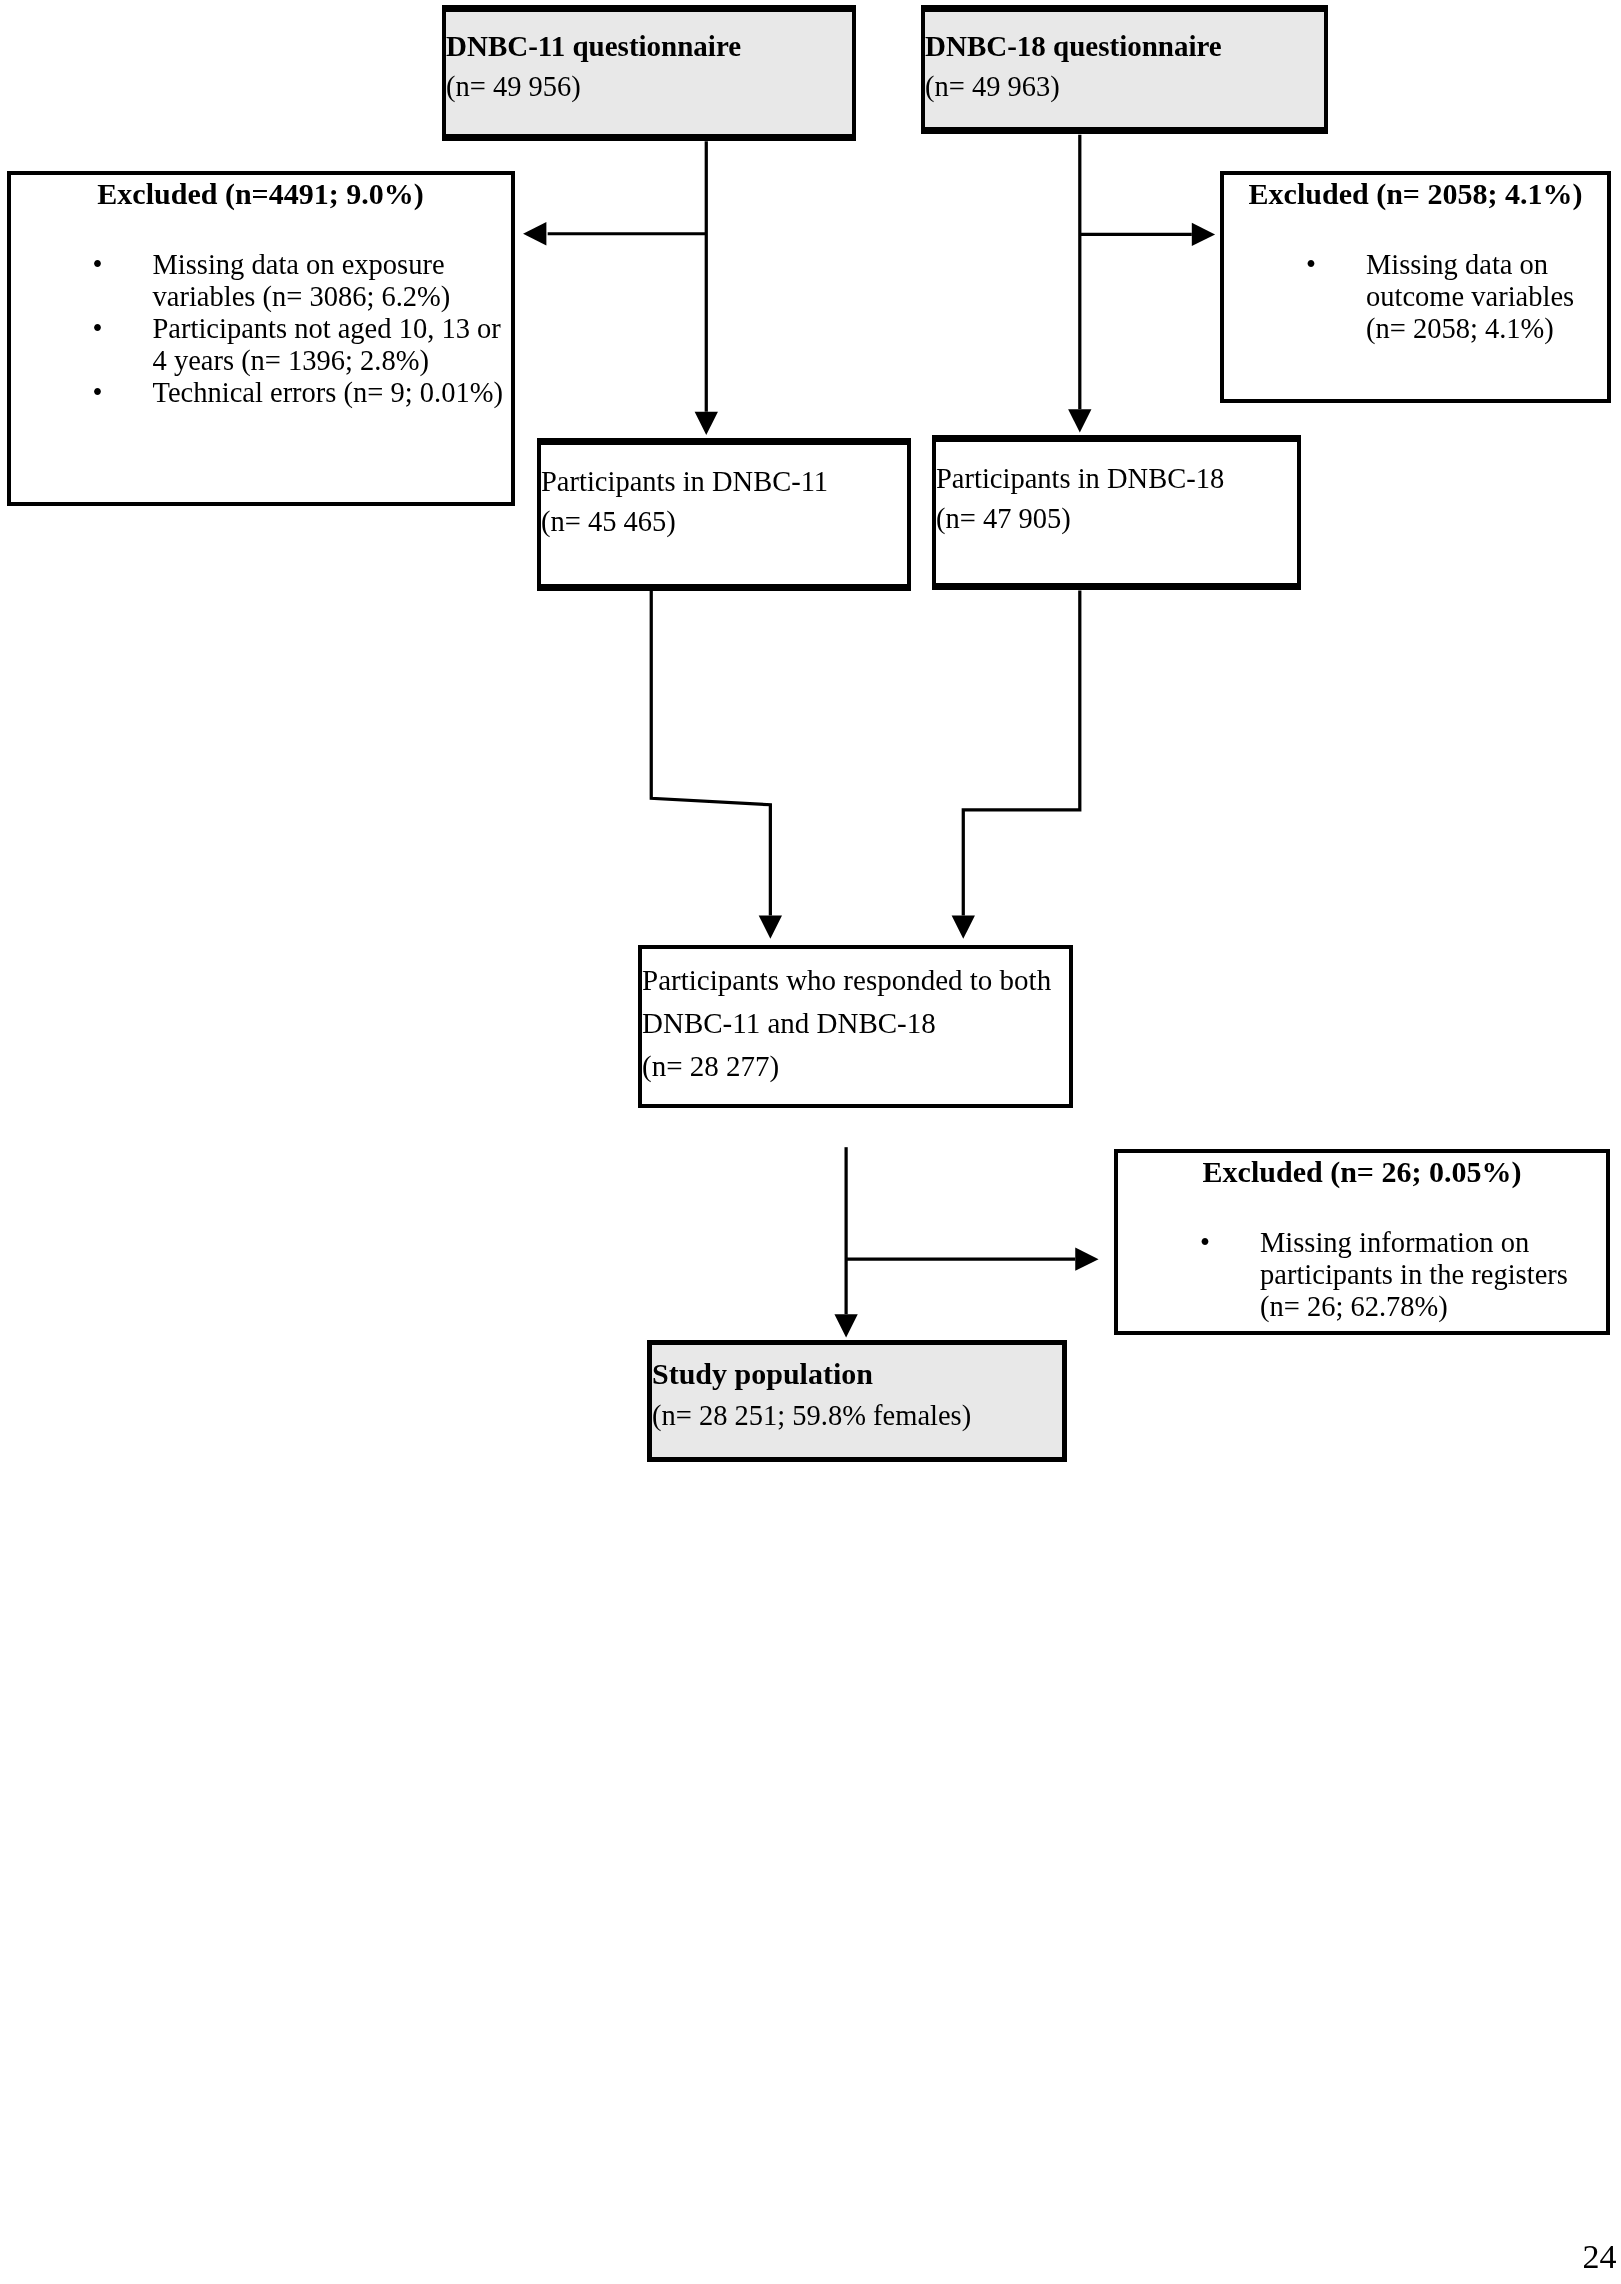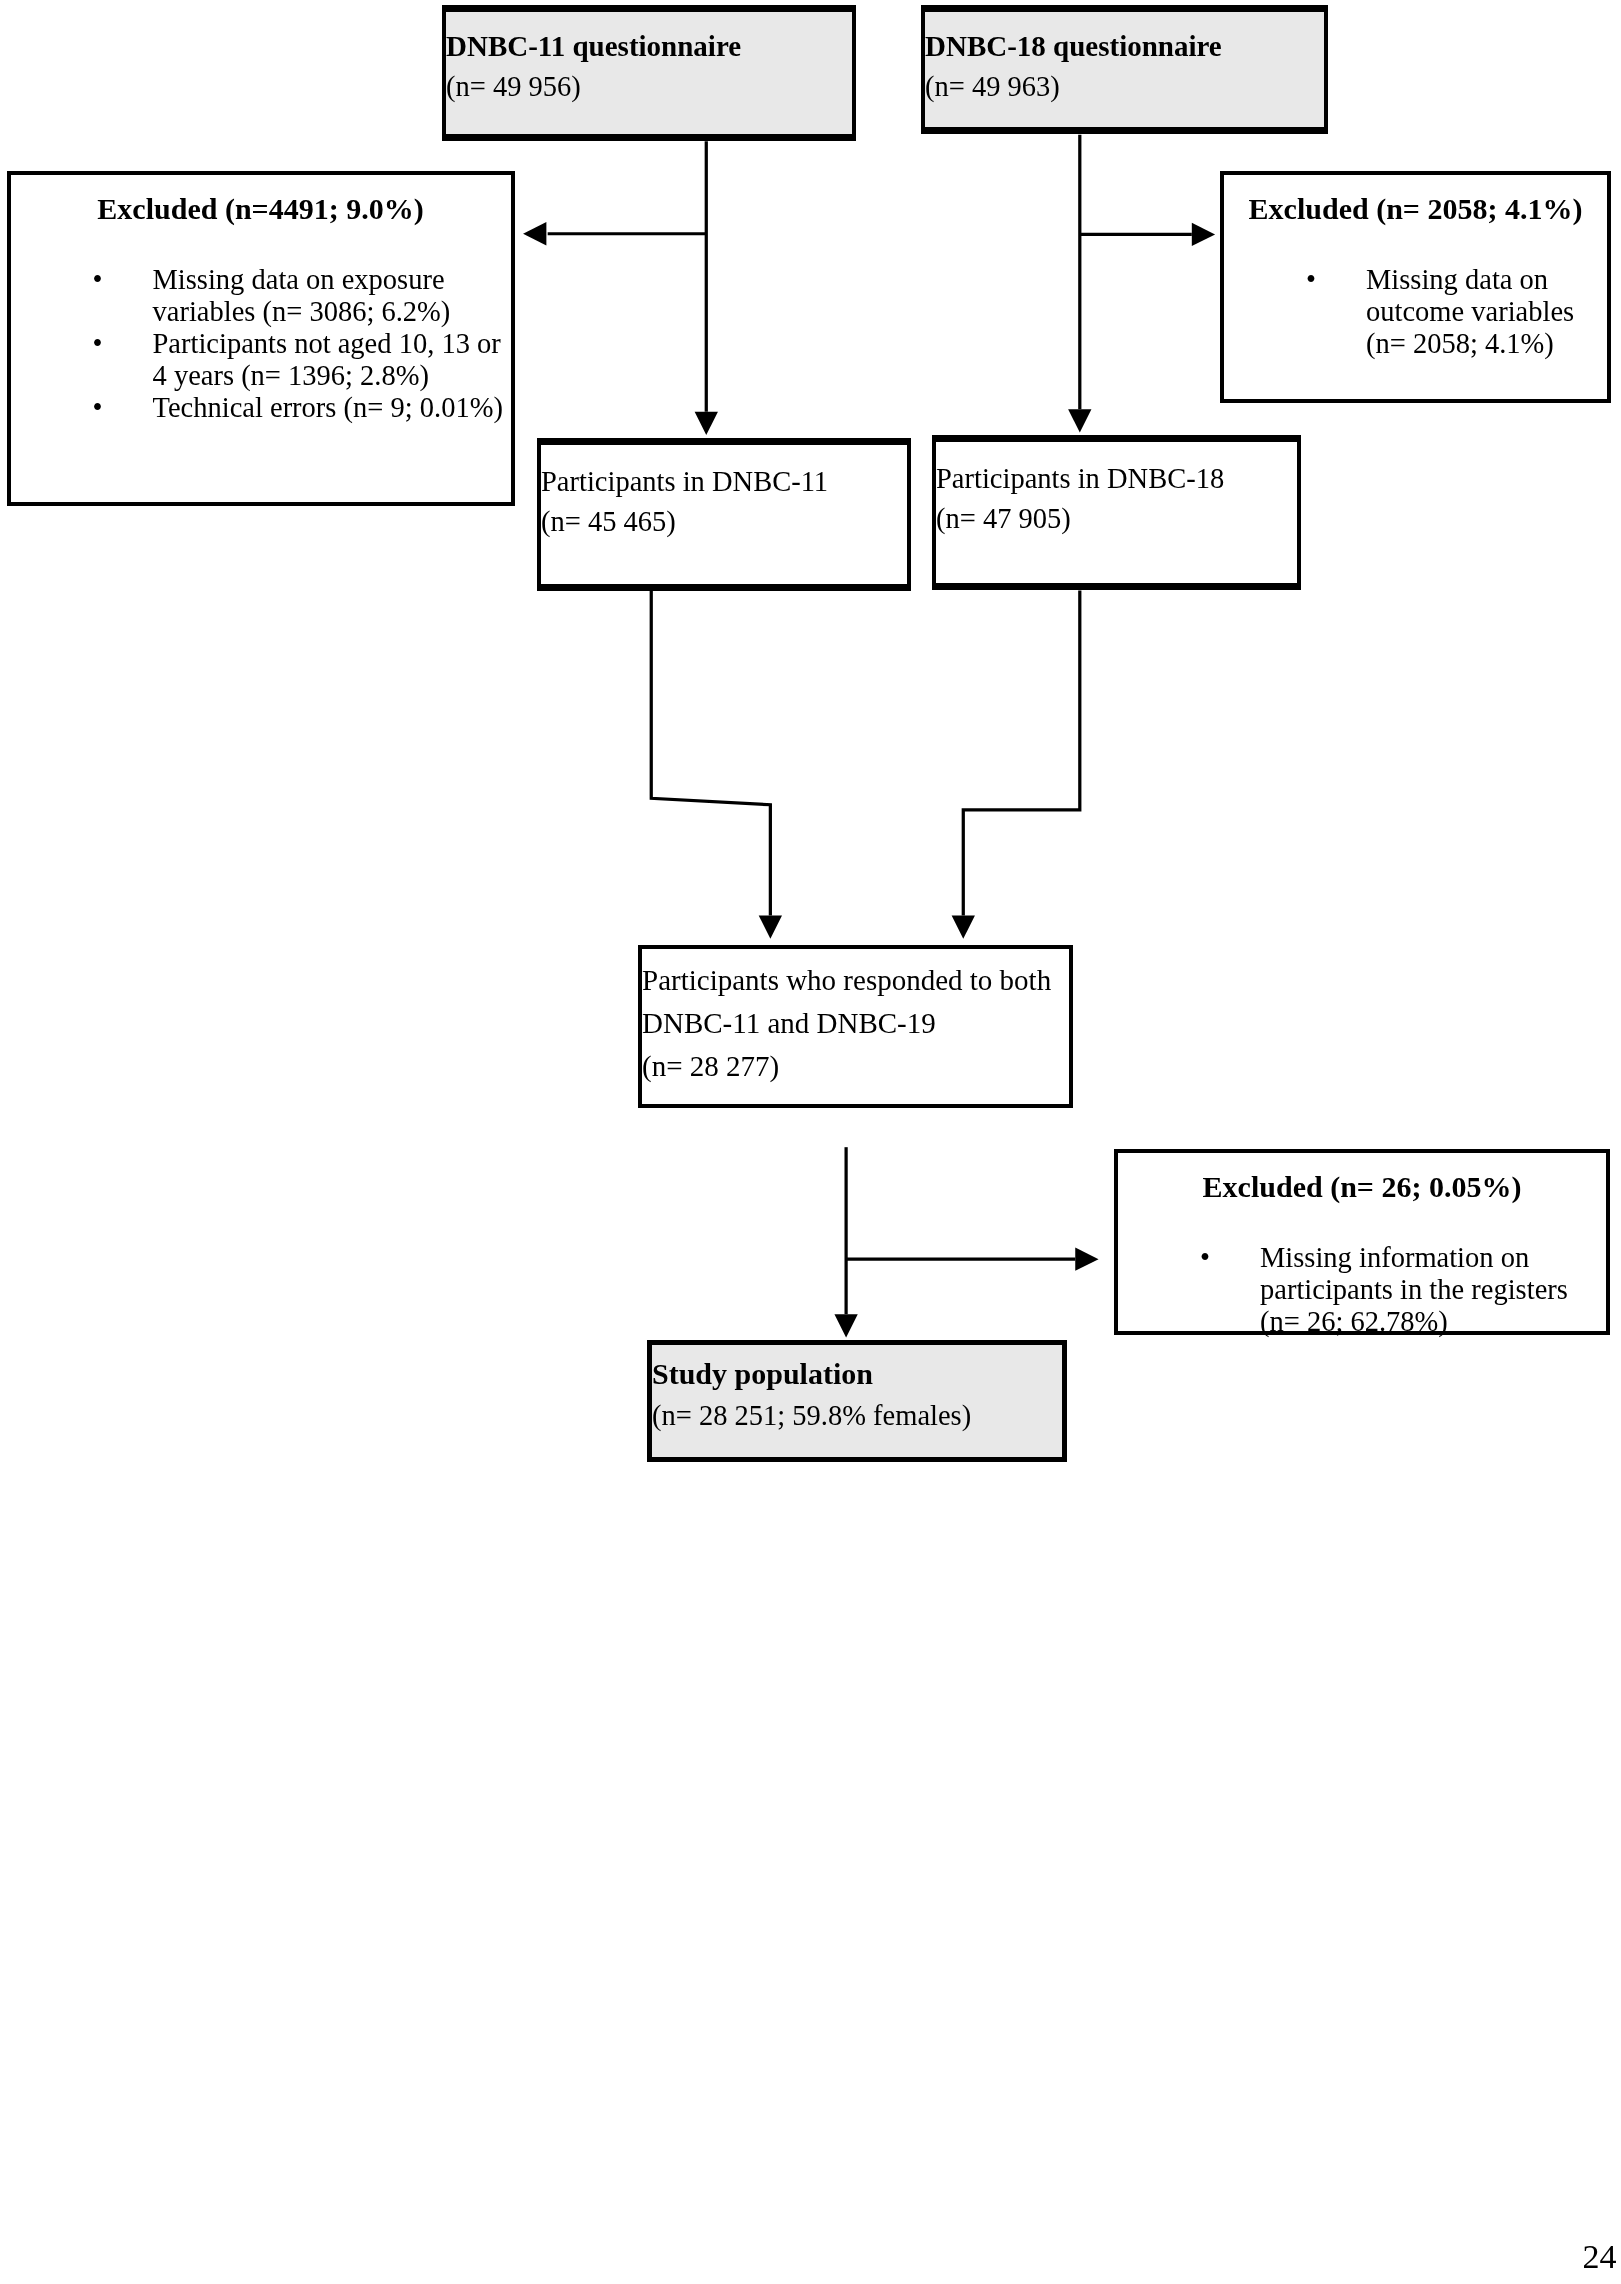--- a/index.html
+++ b/index.html
@@ -30,21 +30,21 @@
 
   #box-dnbc11        { left: 442px;  top: 5.2px;    width: 414px; height: 136px; }
   #box-dnbc18        { left: 921px; top: 5.2px;    width: 407px; height: 129px; }
   #box-part11        { left: 537px;  top: 438px;  width: 374px; height: 153px; padding-top: 17px; }
   #box-part18        { left: 932px; top: 435px;  width: 369px; height: 155px; padding-top: 17px; }
   #box-both          { left: 638px;  top: 945px; width: 435px; height: 163px; font-size: 29px; line-height: 43px; padding-top: 10.4px; }
   #box-study         { left: 647px; top: 1340px; width: 420px; height: 122px; border-width: 5.8px; line-height: 41px; padding-top: 7.8px; }
   #box-study .t-bold { font-size: 30px; }
 
   
-  .excl { text-align: left; padding-top: 15px; }
+  .excl { text-align: left; }
   .excl .excl-title {
     display: block; text-align: center;
     font-weight: bold; font-size: 30px; line-height: 38px;
   }
   .bullets { margin: 36px 0 0 0; padding: 0; list-style: none; font-size: 28.5px; line-height: 32px; }
   .bullet  { display: flex; align-items: flex-start; }
   .bullet .dot   { width: 60px; flex: 0 0 60px; text-align: left; padding-left: 0; }
   .bullets { padding-left: 82px; }
   .bullet .btext { flex: 1 1 auto; }
 
@@ -135,21 +135,21 @@
   <div class="box heavy ctr" id="box-part11">
     <span>Participants in DNBC-11</span><br>
     <span>(n= 45 465)</span>
   </div>
   <div class="box heavy ctr" id="box-part18">
     <span>Participants in DNBC-18</span><br>
     <span>(n= 47 905)</span>
   </div>
 
   <div class="box ctr" id="box-both">
-    <span>Participants who responded to both DNBC-11 and DNBC-19</span><br>
+    <span>Participants who responded to both DNBC-11 and DNBC-18</span><br>
     <span>(n= 28 277)</span>
   </div>
 
   <div class="box excl" id="box-excl-bottom">
     <span class="excl-title">Excluded (n= 26; 0.05%)</span>
     <ul class="bullets">
       <li class="bullet">
         <span class="dot">•</span>
         <span class="btext">Missing information on participants in the registers (n= 26; 62.78%)</span>
       </li>

